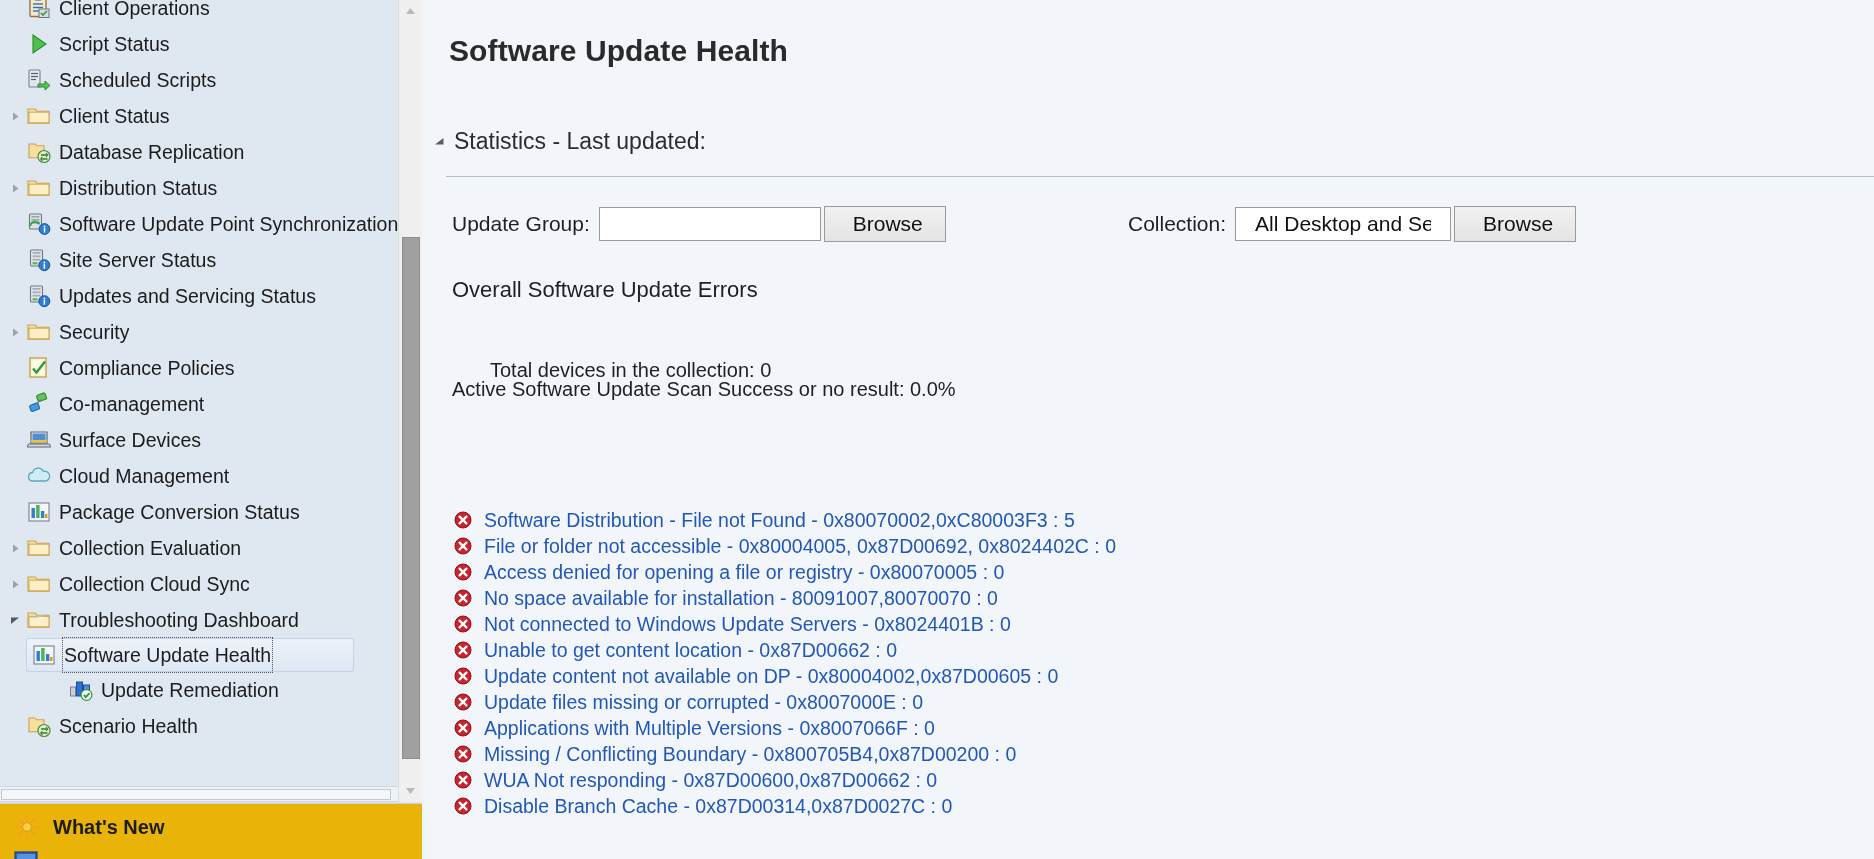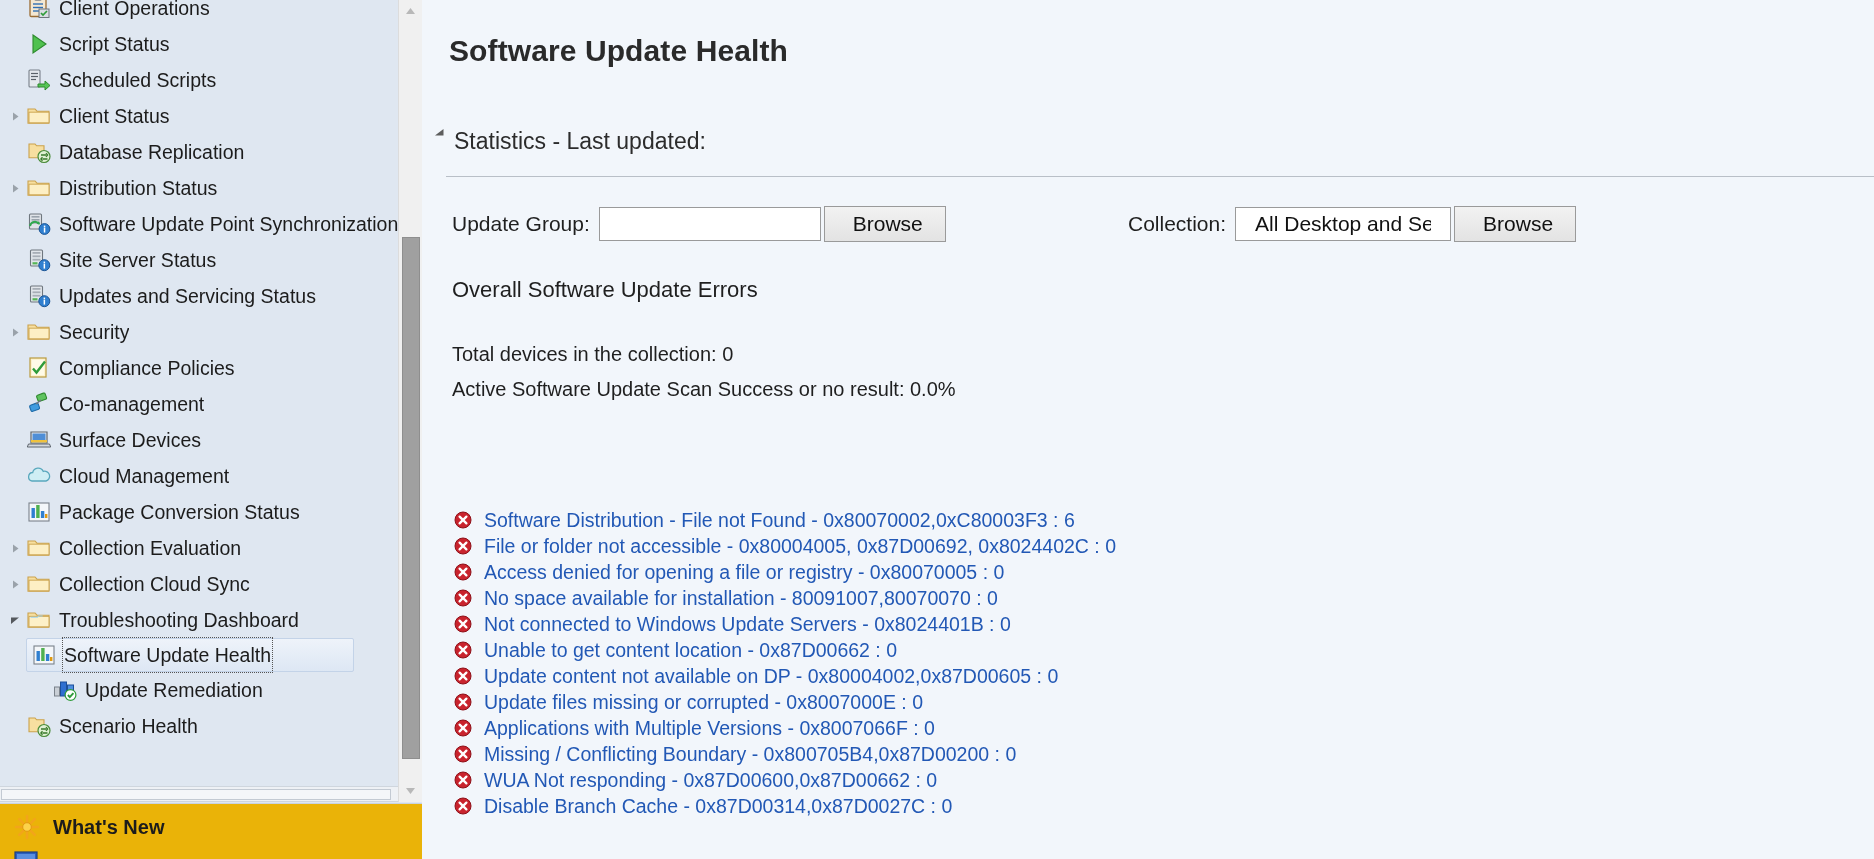--- a/index.html
+++ b/index.html
@@ -69,21 +69,21 @@
     align-items: center;
     justify-content: center;
     position: relative;
   }
   .tree-item .ico svg { display:block; }
   .tree-item .lbl {
     overflow: hidden;
     text-overflow: clip;
   }
   .tree-item.depth1 { padding-left: 4px; }
-  .tree-item.depth2 { padding-left: 30px; }
+  .tree-item.depth2 { padding-left: 46px; }
 
   .tree-item.selected {
     background: linear-gradient(to bottom, #eef3fa 0%, #dde7f4 100%);
     border: 1px solid #c3d3e8;
     border-radius: 2px;
     width: 328px;
     margin-left: 26px;
     padding-left: 4px;
     height: 34px;
     line-height: 32px;
@@ -183,21 +183,21 @@
     top: 14px;
     font-size: 30px;
     color: #2a2a2a;
     letter-spacing: 0.1px;
   }
   .section-head {
     position: absolute;
     left: 8px;
     top: 128px;
     display: flex;
-    align-items: flex-start;
+    align-items: center;
     font-size: 23px;
     color: #2c2c2c;
   }
   .section-head .tri {
     width: 18px; min-width: 18px;
     margin-right: 6px;
     display: inline-flex; align-items: center; justify-content: center;
   }
   .hr-line {
     position: absolute;
@@ -266,21 +266,21 @@
   }
   .sub-overall { top: 277px; }
   .sub-errdetails { top: 443px; }
 
   .stat-line {
     position: absolute;
     left: 30px;
     font-size: 20px;
     color: #1f1f1f;
   }
-  .stat-1 { top: 343px; }
+  .stat-1 { top: 359px; margin-left: 38px; }
   .stat-2 { top: 378px; }
 
   .err-list {
     position: absolute;
     left: 30px;
     top: 507px;
     width: 1200px;
   }
   .err-item {
     display: flex;
@@ -680,21 +680,21 @@
 
 
     <div class="err-list" id="err-list">
         <div class="err-item">
           <span class="err-ico">
             <svg width="18" height="18" viewBox="0 0 18 18">
               <circle cx="9" cy="9" r="8" fill="#c9232d" stroke="#8d1018" stroke-width="1"></circle>
               <path d="M5.6 5.6 L12.4 12.4 M12.4 5.6 L5.6 12.4" stroke="#ffffff" stroke-width="2.3" stroke-linecap="round"></path>
             </svg>
           </span>
-          <span class="err-txt">Software Distribution - File not Found - 0x80070002,0xC80003F3 : 6</span>
+          <span class="err-txt">Software Distribution - File not Found - 0x80070002,0xC80003F3 : 5</span>
         </div>
         <div class="err-item">
           <span class="err-ico">
             <svg width="18" height="18" viewBox="0 0 18 18">
               <circle cx="9" cy="9" r="8" fill="#c9232d" stroke="#8d1018" stroke-width="1"></circle>
               <path d="M5.6 5.6 L12.4 12.4 M12.4 5.6 L5.6 12.4" stroke="#ffffff" stroke-width="2.3" stroke-linecap="round"></path>
             </svg>
           </span>
           <span class="err-txt">File or folder not accessible - 0x80004005, 0x87D00692, 0x8024402C : 0</span>
         </div>

